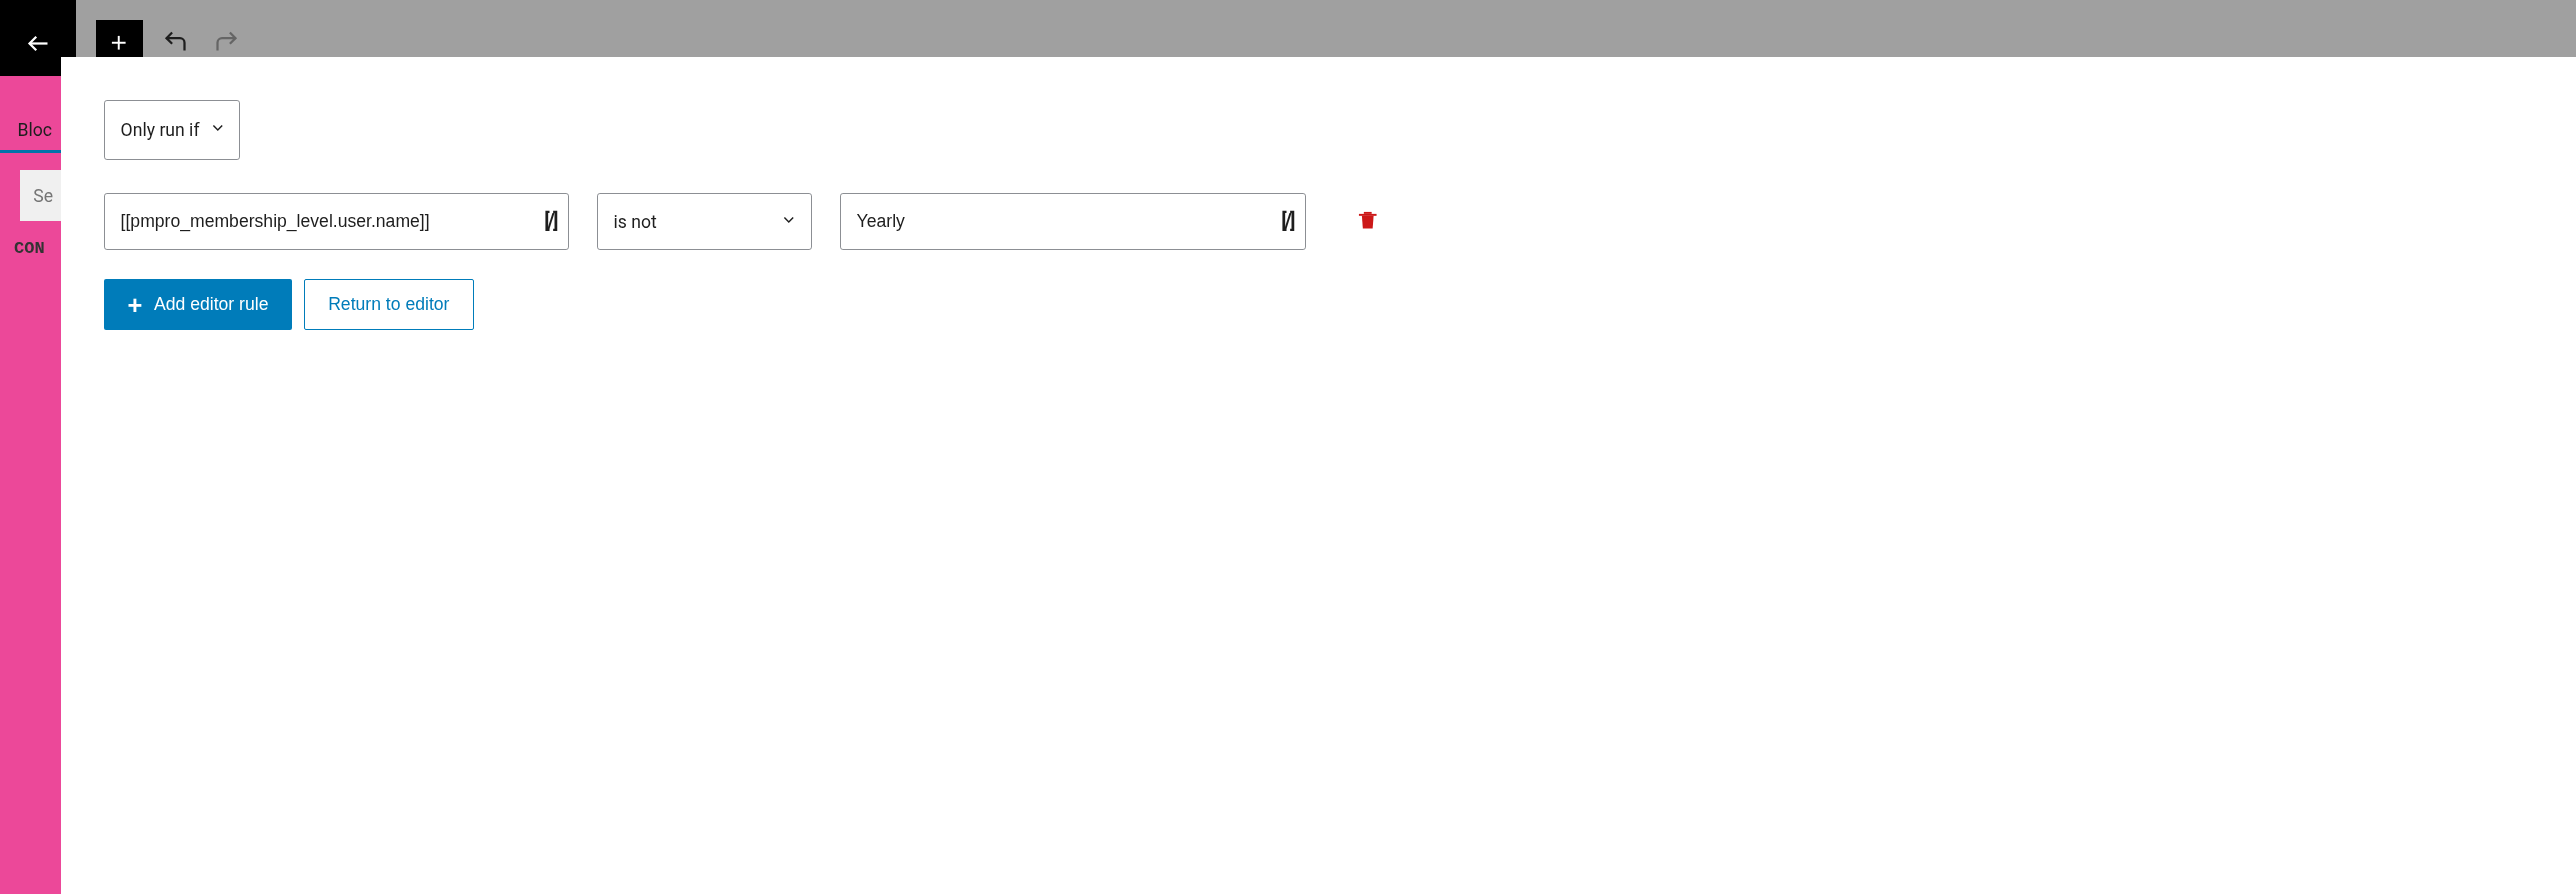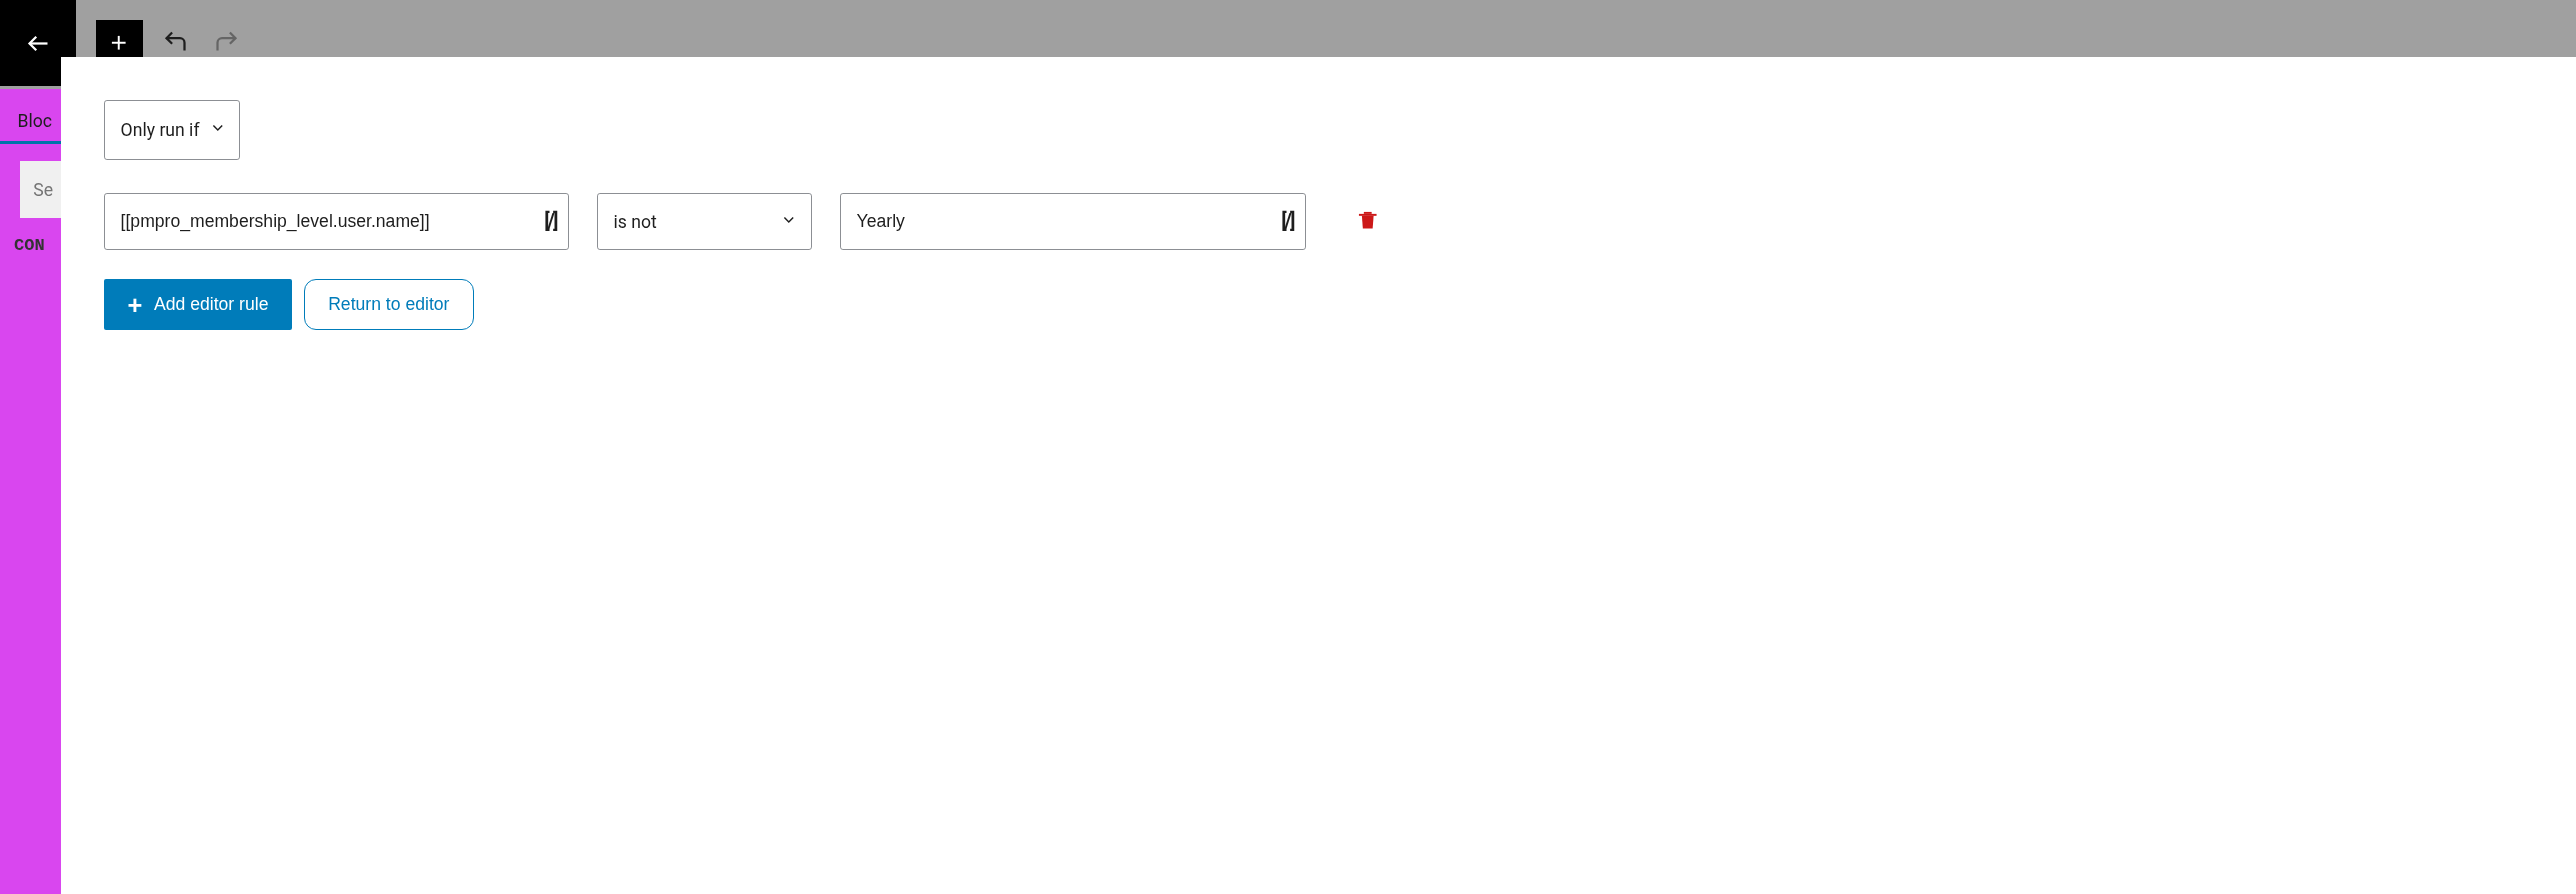--- a/index.html
+++ b/index.html
@@ -18,31 +18,31 @@
   }
   .plus-box {
     width: 47px; height: 47px; background: #000; margin-left: 19.6px;
     display: flex; align-items: center; justify-content: center; color: #fff;
   }
   .undo-redo { display: flex; margin-left: 19.6px; gap: 23.5px; }
   .undo-redo .ico { color: #1e1e1e; }
 
   
   .side-back {
-    position: absolute; top: 89px; left: 0; width: 61px; bottom: 0;
-    background: #d946ef; padding-top: 12px;
+    position: absolute; top: 76px; left: 0; width: 61px; bottom: 0;
+    background: #ec4899; padding-top: 34px;
     font-size: 17.6px; color: #1e1e1e;
     overflow: hidden;
   }
   .side-back .tab-bloc {
     padding: 9.8px 17.6px; border-bottom: 3.9px solid #0073aa; font-weight: 400;
     white-space: nowrap;
   }
   .side-back .search-stub {
-    margin: 17.6px 0 17.6px 19.6px; width: 47px; height: 57px; background: #f0f0f0;
+    margin: 17.6px 0 17.6px 19.6px; width: 47px; height: 51px; background: #f0f0f0;
     display: flex; align-items: center; padding-left: 13.7px;
     color: #757575; font-size: 17.6px;
   }
   .side-back .con-label { margin-left: 14px; font-size: 17px; color: #333; font-weight:600; white-space:nowrap;font-family:Liberation Mono, monospace; }
 
   
   .modal {
     position: absolute; top: 57px; left: 61px; right: 0; bottom: 0;
     background: #fff; padding: 43px 43px;
   }
@@ -85,21 +85,21 @@
   .btn-primary {
     background: #007cba; color: #fff; border: none;
     height: 51px; padding: 0 23.5px; font-size: 17.6px;
     display: inline-flex; align-items: center; gap: 11.7px; cursor: pointer;
     border-radius: 2px;
   }
   .btn-primary .plus { font-size: 25.4px; font-weight: 700; line-height: 0; }
   .btn-secondary {
     background: #fff; color: #007cba; border: 1px solid #007cba;
     height: 51px; padding: 0 23.5px; font-size: 17.6px; cursor: pointer;
-    border-radius: 12px;
+    border-radius: 2px;
   }
 </style>
 </head>
 <body>
 
 <div class="top-toolbar">
   <div class="back-box">
     <svg width="27" height="27" viewBox="0 0 24 24" fill="none" stroke="currentColor" stroke-width="2">
         <line x1="20" y1="12" x2="4" y2="12"></line>
         <polyline points="10 18 4 12 10 6"></polyline>

